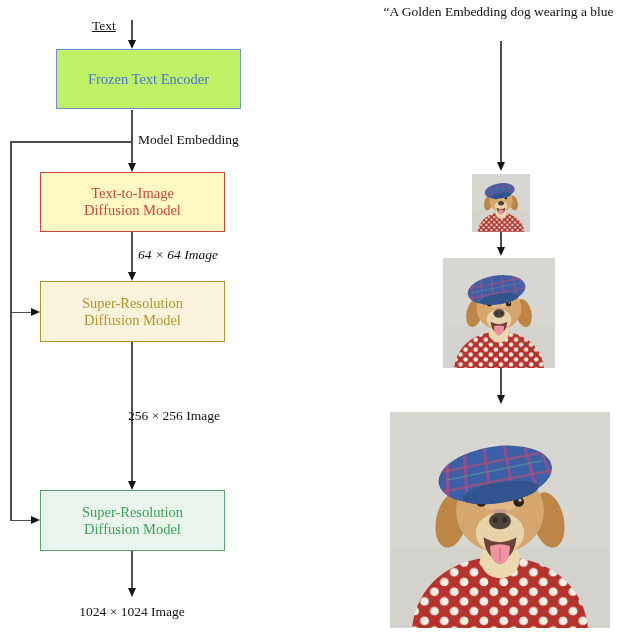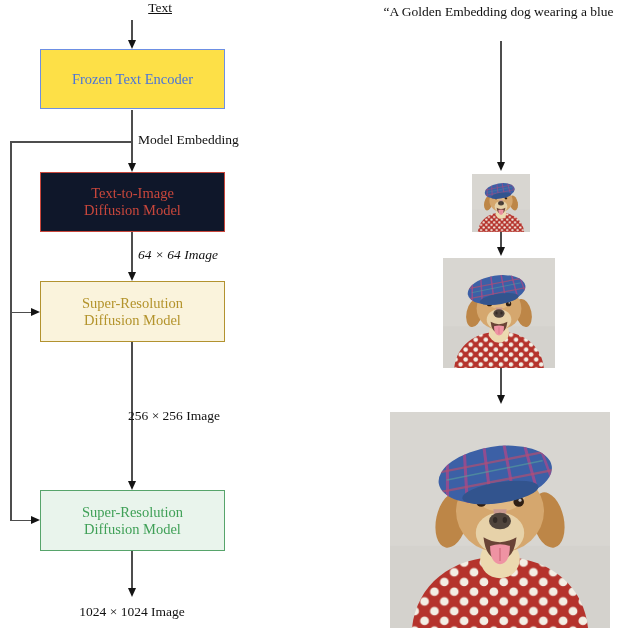--- a/index.html
+++ b/index.html
@@ -13,22 +13,22 @@
   .ah-down { position:absolute; width:0; height:0;
     border-left:4.5px solid transparent; border-right:4.5px solid transparent;
     border-top:9px solid #141414; }
   .ah-right { position:absolute; width:0; height:0;
     border-top:4.5px solid transparent; border-bottom:4.5px solid transparent;
     border-left:9px solid #141414; }
   .node { position:absolute; left:40px; width:185px; height:60px;
     border:1.5px solid; box-sizing:border-box;
     display:flex; flex-direction:column; align-items:center; justify-content:center;
     font-size:14.5px; line-height:17px; text-align:center; }
-  .node-encoder { top:49px;  background:#fde047; border-color:#6d8fe3; color:#4a74d9; }
-  .node-t2i     { top:172px; background:#0f172a; border-color:#c9473c; color:#c9473c; }
+  .node-encoder { top:49px;  background:#bef264; border-color:#6d8fe3; color:#4a74d9;margin-left:16px; }
+  .node-t2i     { top:172px; background:#fef9c3; border-color:#c9473c; color:#c9473c; }
   .node-sr1     { top:281px; height:61px; background:#faf3dc; border-color:#b2922f; color:#b3932b; }
   .node-sr2     { top:490px; height:61px; background:#e9f4ec; border-color:#57a46b; color:#3fa057; }
   .lbl { position:absolute; font-size:13.5px; white-space:nowrap; color:#111; }
   .caption { position:absolute; left:362px; top:3px; width:273px;
     font-size:13.5px; line-height:18px; text-align:center; }
   .sample { position:absolute; line-height:0; }
   .sample svg { display:block; }
 </style>
 </head>
 <body>
@@ -78,21 +78,21 @@
             <path d="M22,24 L74,22" stroke="#b14f72" stroke-width="1.1" opacity="0.7" fill="none"></path>
             <path d="M23,33 L75,31" stroke="#b14f72" stroke-width="1.1" opacity="0.7" fill="none"></path>
             <path d="M26,28 L70,26" stroke="#58a19b" stroke-width="0.7" opacity="0.6" fill="none"></path>
           </g>
           <ellipse cx="49" cy="37.5" rx="17.5" ry="4.8" fill="#32548e"></ellipse>
         </g>
       </g>
     </defs>
   </svg>
 
-  <div class="lbl" style="left:92px; top:0; width:80px; text-align:right;text-decoration:underline;">Text</div>
+  <div class="lbl" style="left:92px; top:18px; width:80px; text-align:left;text-decoration:underline;">Text</div>
 
   <div class="vline" style="left:131.25px; top:20px; height:21px;"></div>
   <div class="ah-down" style="left:127.5px; top:40px;"></div>
 
   <div class="node node-encoder">
     <span>Frozen Text Encoder</span>
   </div>
 
   <div class="vline" style="left:131.25px; top:110px; height:53px;"></div>
   <div class="ah-down" style="left:127.5px; top:163px;"></div>

